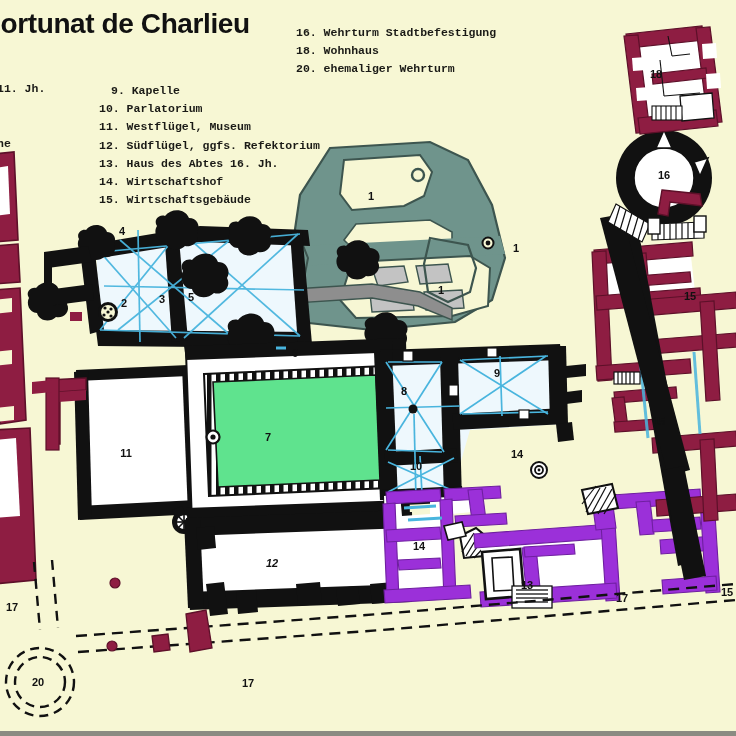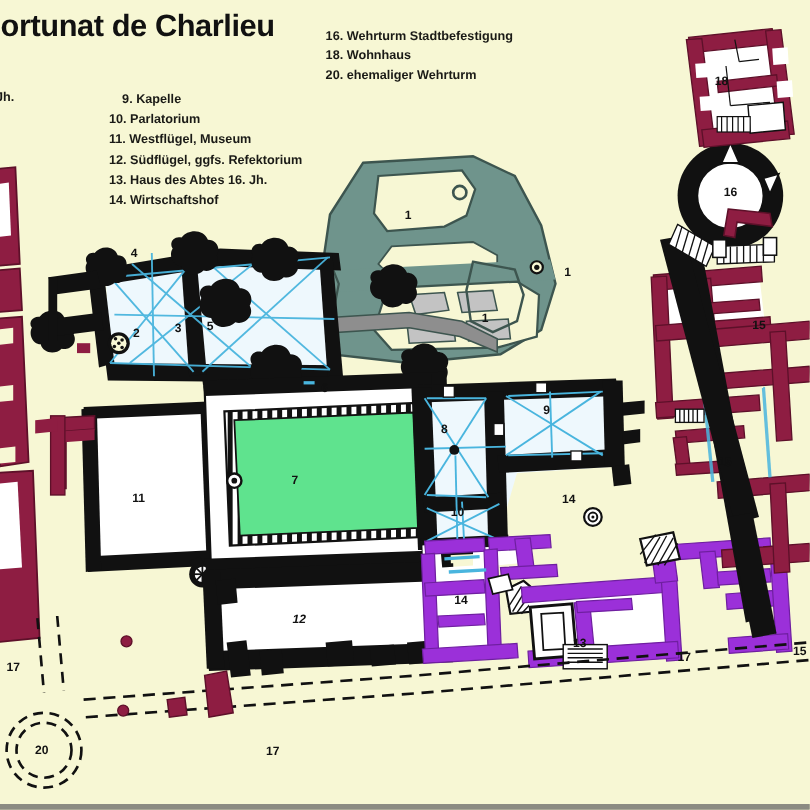--- a/index.html
+++ b/index.html
@@ -14,21 +14,21 @@
   
   .title{
     position:absolute;left:-34px;top:8px;
     font-size:28px;font-weight:700;color:#111;
     letter-spacing:-0.4px;white-space:nowrap;
   }
   .legend{position:absolute;font-size:11.5px;font-weight:700;color:#1a1a16;line-height:18.2px;}
   .legend.col-left{left:-72px;top:80px;}
   .legend.col-mid{left:99px;top:82px;}
   .legend.col-right{left:296px;top:24px;}
-  .legend li{list-style:none;white-space:nowrap;}
+  .legend li{list-style:none;white-space:nowrap;font-family:Liberation Mono, monospace;}
   .legend ul{margin:0;padding:0;}
   .legend .ind{padding-left:12px;}
   .gap{height:18.2px;}
 
   
   #plan{position:absolute;left:0;top:0;width:736px;height:736px;}
   #plan svg{display:block;}
 
   .bottombar{position:absolute;left:0;bottom:0;width:736px;height:5px;background:#8b8b82;}
 
@@ -457,20 +457,21 @@
   </div>
 
   <div class="legend col-mid">
     <ul>
       <li class="ind">9. Kapelle</li>
       <li>10.  Parlatorium</li>
       <li>11. Westflügel, Museum</li>
       <li>12. Südflügel, ggfs. Refektorium</li>
       <li>13. Haus des Abtes 16. Jh.</li>
       <li>14. Wirtschaftshof</li>
+      <li>15. Wirtschaftsgebäude</li>
     </ul>
   </div>
 
   <div class="legend col-right">
     <ul>
       <li>16. Wehrturm Stadtbefestigung</li>
       <li>18. Wohnhaus</li>
       <li>20. ehemaliger Wehrturm</li>
     </ul>
   </div>

